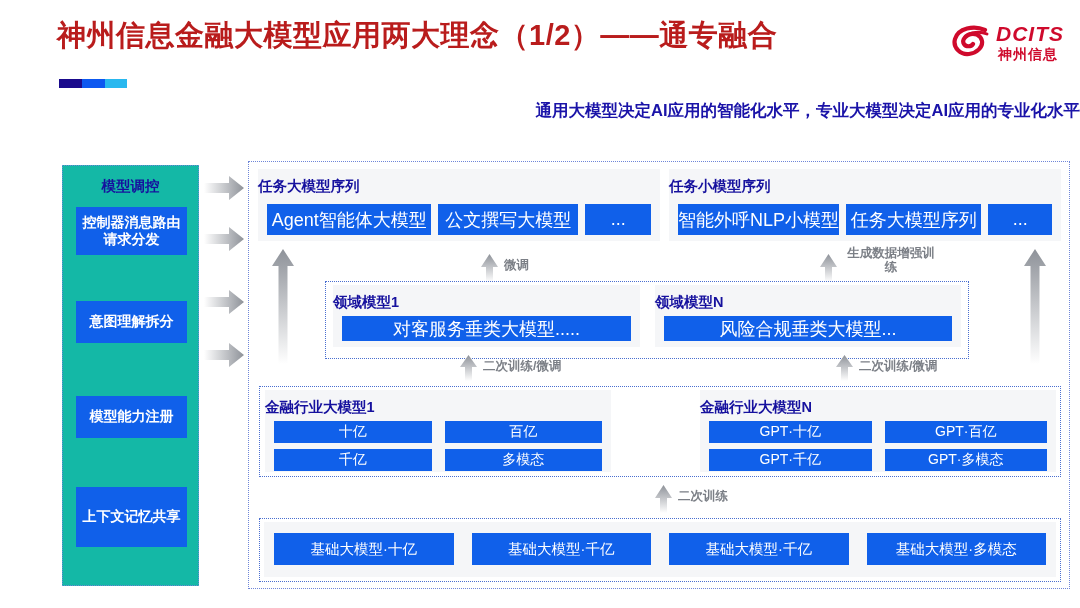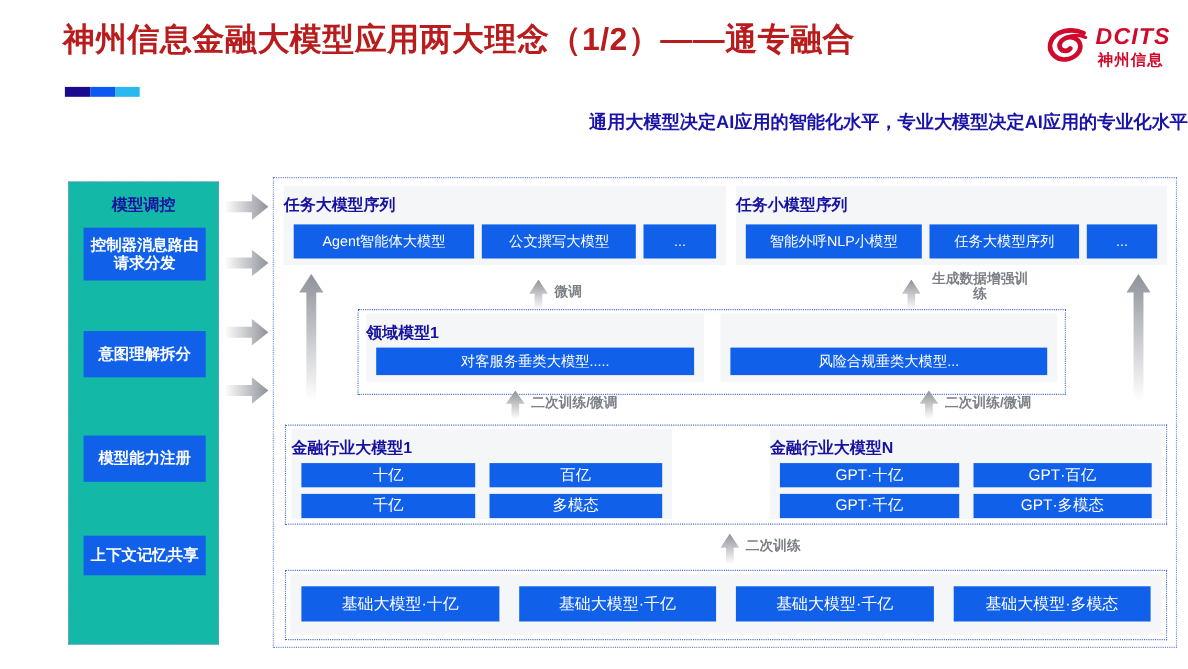--- a/index.html
+++ b/index.html
@@ -43,21 +43,21 @@
     font-size:14.5px;font-weight:bold;color:#16119e;
   }
   .ctrl-box{
     position:absolute;left:13px;width:111px;background:#1060ea;color:#fff;
     font-size:14px;font-weight:bold;display:flex;align-items:center;justify-content:center;
     text-align:center;line-height:1.25;box-sizing:border-box;padding:2px 4px;
   }
   #ctrl-0{top:41px;height:48px;}
   #ctrl-1{top:135px;height:42px;}
   #ctrl-2{top:230px;height:42px;}
-  #ctrl-3{top:321px;height:36px;}
+  #ctrl-3{top:321px;height:60px;}
 
   
   .side-arrow{position:absolute;width:40px;height:24px;}
   #sarr-0{left:204px;top:176px;}
   #sarr-1{left:204px;top:227px;}
   #sarr-2{left:204px;top:290px;}
   #sarr-3{left:204px;top:343px;}
 
   
   #diagram-outer{
@@ -65,21 +65,21 @@
     border:1px dotted #6f86d8;box-sizing:border-box;
   }
 
   
   .panel{position:absolute;background:#f5f6f8;box-sizing:border-box;}
   .panel-title{
     width:100%;text-align:left;font-size:14.5px;font-weight:bold;color:#16119e;
     padding-top:8px;
   }
   .blue-chip{
-    background:#1060ea;color:#fff;font-size:13px;font-weight:500;
+    background:#1060ea;color:#fff;font-size:18px;font-weight:500;
     display:flex;align-items:center;justify-content:center;box-sizing:border-box;
     text-align:center;white-space:nowrap;
   }
 
   
   #task-big{left:258px;top:169px;width:402px;height:72px;}
   #task-small{left:669px;top:169px;width:392px;height:72px;}
   .chip-row{position:absolute;left:0;top:35px;width:100%;display:flex;gap:7px;padding:0 9px;box-sizing:border-box;}
   .chip-row .blue-chip{height:31px;}
 
@@ -216,20 +216,21 @@
   <path d="M8.5 0 L17 13 H12 V28 H5 V13 H0 Z" fill="url(#gv)"></path>
 </svg>
 <div class="arrow-label two" style="left:843px;top:246px;">生成数据增强训练</div>
 
 <div id="domain-dotted"></div>
 <div class="panel" id="domain-1">
   <div class="panel-title">领域模型1</div>
   <div class="blue-chip domain-chip">对客服务垂类大模型.....</div>
 </div>
 <div class="panel" id="domain-n">
+  <div class="panel-title">领域模型N</div>
   <div class="blue-chip domain-chip">风险合规垂类大模型...</div>
 </div>
 
 <svg class="vsmall" style="left:460px;top:355px;height:26px;" viewBox="0 0 17 26">
   <path d="M8.5 0 L17 12 H12 V26 H5 V12 H0 Z" fill="url(#gv)"></path>
 </svg>
 <div class="arrow-label" style="left:483px;top:359px;">二次训练/微调</div>
 
 <svg class="vsmall" style="left:836px;top:355px;height:26px;" viewBox="0 0 17 26">
   <path d="M8.5 0 L17 12 H12 V26 H5 V12 H0 Z" fill="url(#gv)"></path>

